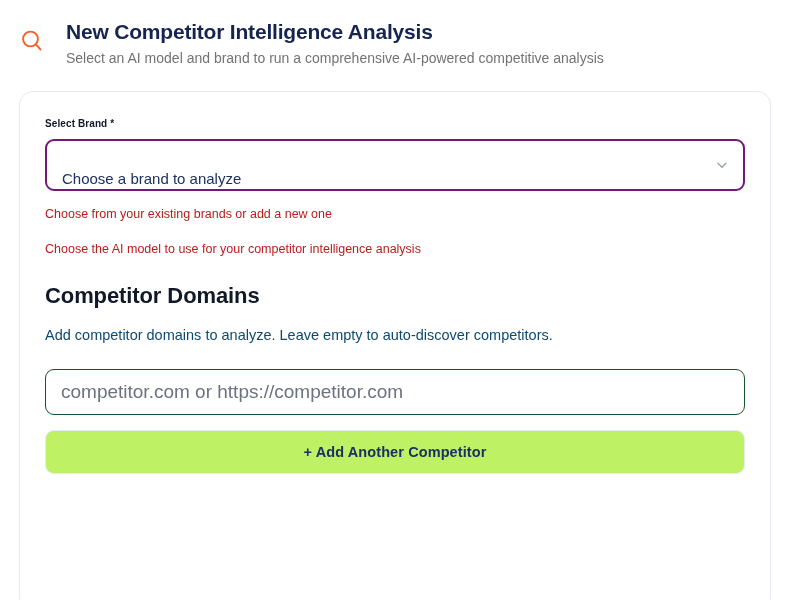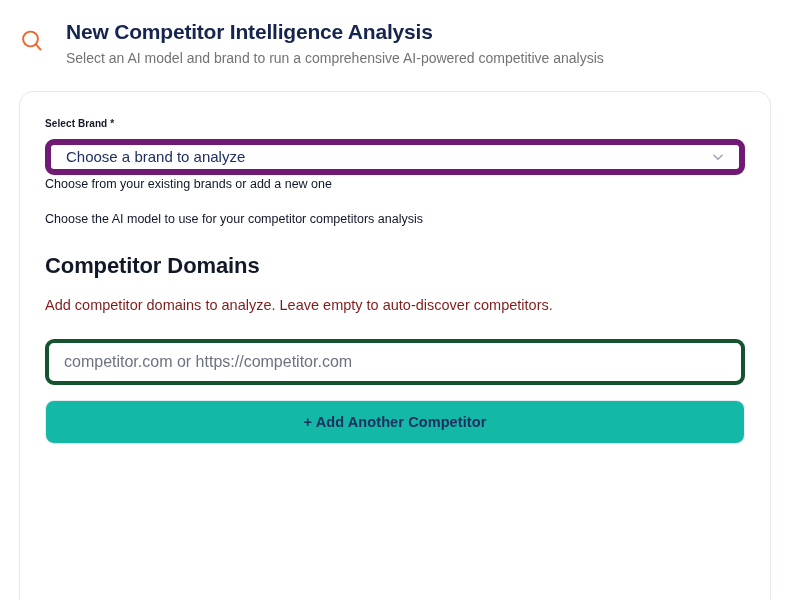--- a/index.html
+++ b/index.html
@@ -81,26 +81,26 @@
     font-size: 10px;
     font-weight: bold;
     color: #111827;
     margin-bottom: 10px;
     letter-spacing: 0.1px;
   }
 
   .select-control {
     position: relative;
     width: 100%;
-    height: 36px;
-    background: #ffffff;
-    border: 6px solid #701a75;
+    height: 52px;
+    background: #ffffff;
+    border: 2px solid #701a75;
     border-radius: 9px;
     display: flex;
-    align-items: center;
+    align-items: flex-end;
     padding: 0 38px 0 15px;
     cursor: pointer;
   }
 
   .select-value {
     font-size: 15px;
     color: #1e3060;
     line-height: 20px;
     white-space: nowrap;
     overflow: hidden;
@@ -113,66 +113,66 @@
     top: 50%;
     transform: translateY(-50%);
     width: 14px;
     height: 14px;
     display: block;
   }
 
   .field-help {
     font-size: 12.5px;
     line-height: 18px;
-    color: #0f172a;
-    margin-top: 0;
+    color: #b91c1c;
+    margin-top: 14px;
   }
 
   
   .section { margin-top: 25px; }
 
   .section-title {
     font-size: 22px;
     font-weight: bold;
     color: #111827;
     line-height: 25px;
     letter-spacing: -0.1px;
   }
 
   .section-desc {
     font-size: 14.5px;
     line-height: 21px;
-    color: #7f1d1d;
+    color: #0c4a6e;
     margin-top: 17px;
   }
 
   
   .text-input {
     display: block;
     width: 100%;
     height: 46px;
     margin-top: 23px;
     background: #ffffff;
-    border: 4px solid #14532d;
+    border: 1px solid #14532d;
     border-radius: 9px;
     padding: 0 15px;
     font-family: "Liberation Sans", sans-serif;
-    font-size: 16px;
+    font-size: 19px;
     color: #1e3060;
     outline: none;
   }
   .text-input::placeholder { color: #6b7280; }
 
   
   .add-button {
     display: block;
     width: 100%;
     height: 44px;
     margin-top: 15px;
-    background: #14b8a6;
+    background: #bef264;
     border: 1px solid #e6eaf1;
     border-radius: 9px;
     font-family: "Liberation Sans", sans-serif;
     font-size: 14.5px;
     font-weight: bold;
     color: #1e3060;
     cursor: pointer;
     text-align: center;
     line-height: 42px;
     letter-spacing: 0.1px;
@@ -205,21 +205,21 @@
         <span class="chevron-icon">
           <svg viewBox="0 0 14 14" width="14" height="14" fill="none" xmlns="http://www.w3.org/2000/svg">
             <path d="M3 5.2 L7 9.2 L11 5.2" stroke="#9aa3b2" stroke-width="1.5" stroke-linecap="round" stroke-linejoin="round"></path>
           </svg>
         </span>
       </div>
       <div class="field-help">Choose from your existing brands or add a new one</div>
     </div>
 
     <div class="field-block">
-      <div class="field-help">Choose the AI model to use for your competitor competitors analysis</div>
+      <div class="field-help">Choose the AI model to use for your competitor intelligence analysis</div>
     </div>
 
     <div class="section">
       <h2 class="section-title">Competitor Domains</h2>
       <p class="section-desc">Add competitor domains to analyze. Leave empty to auto-discover competitors.</p>
 
       <input class="text-input" type="text" placeholder="competitor.com or https://competitor.com" style="">
 
       <button class="add-button">+ Add Another Competitor</button>
     </div>

